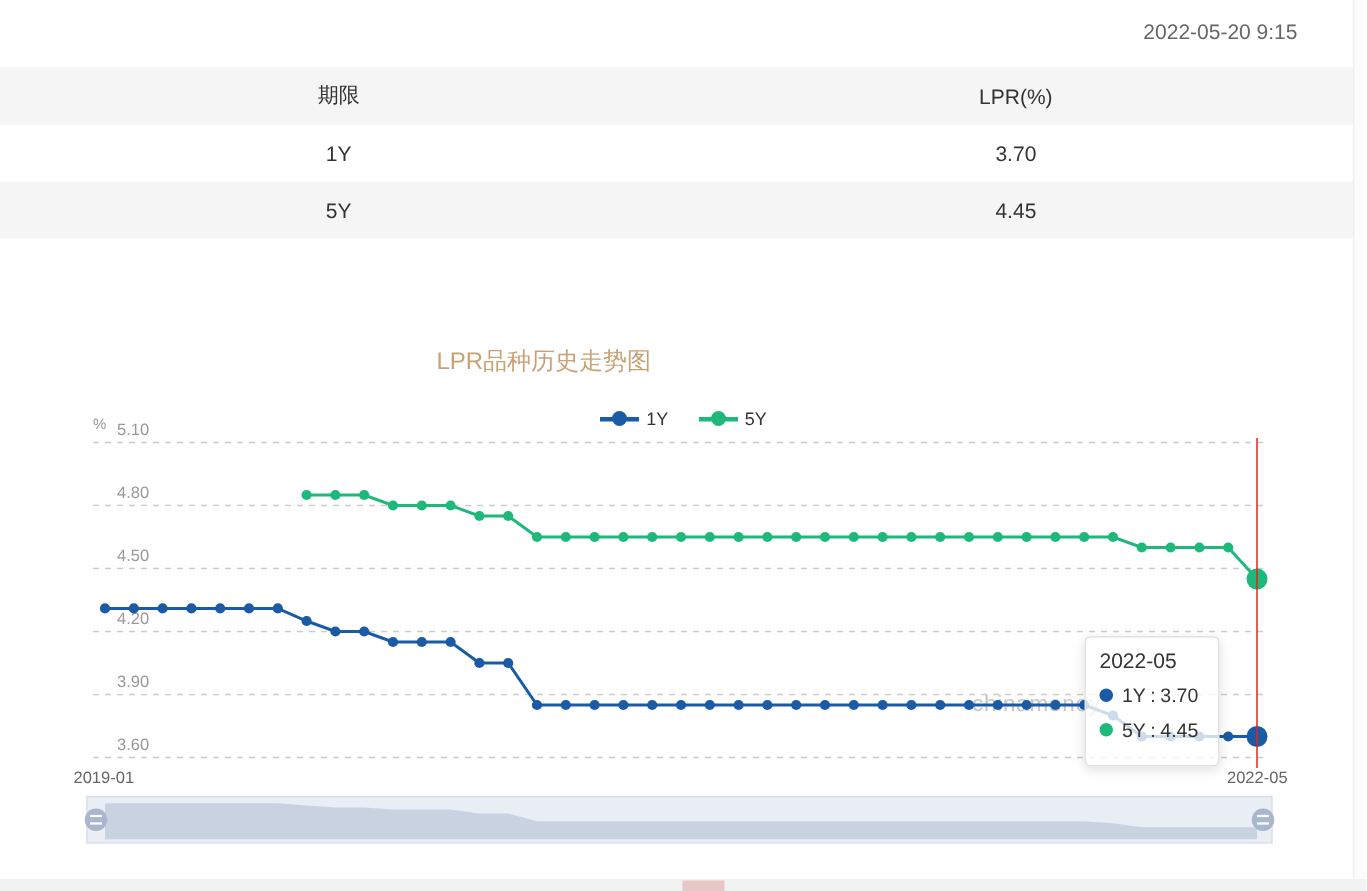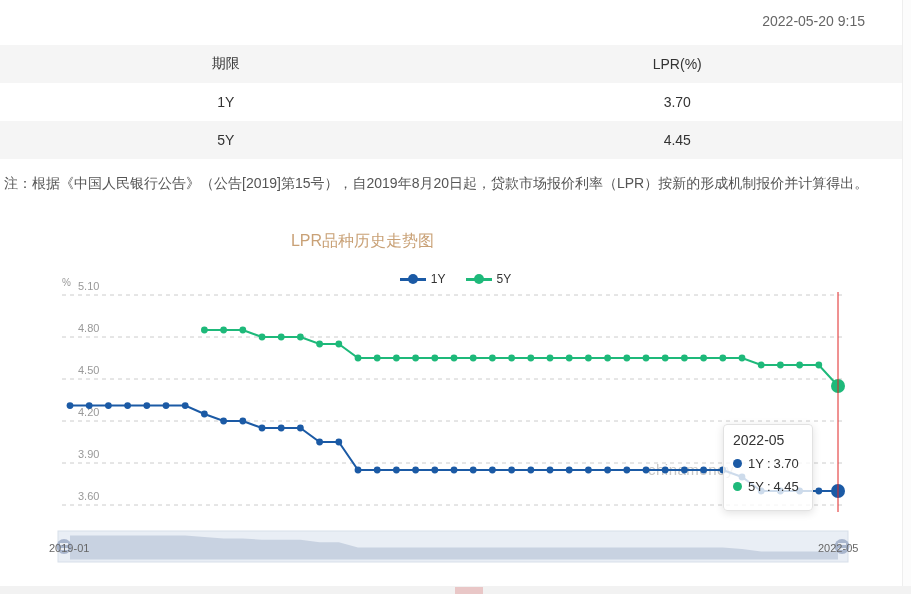--- a/index.html
+++ b/index.html
@@ -14,21 +14,21 @@
   .footnote{position:absolute;left:4px;top:175px;font-size:14px;color:#555;}
   .chart-title{position:absolute;left:0;top:231px;width:725px;text-align:center;font-size:16px;color:#c9a176;}
   .legend{position:absolute;left:0;top:272px;width:911px;display:flex;justify-content:center;gap:20px;}
   .legend-item{display:flex;align-items:center;gap:5px;cursor:pointer;}
   .lmark{position:relative;width:26px;height:12px;display:inline-block;}
   .lmark::before{content:'';position:absolute;left:0;right:0;top:5px;height:3px;background:var(--c);}
   .lmark::after{content:'';position:absolute;left:8px;top:1px;width:10px;height:10px;border-radius:50%;background:var(--c);}
   .legend-label{font-size:12px;color:#333;}
   #chart-svg{position:absolute;left:0;top:0;width:911px;height:594px;}
   .watermark{position:absolute;left:648px;top:461px;font-size:15px;color:#c6c6c6;letter-spacing:.5px;}
-  .x-label{position:absolute;top:542px;font-size:11px;color:#666;}
+  .x-label{position:absolute;top:513px;font-size:11px;color:#666;}
   .x-label.start{left:49px;}
   .x-label.end{left:818px;}
   .tooltip{position:absolute;left:723px;top:424px;width:90px;height:87px;box-sizing:border-box;
            background:rgba(255,255,255,.78);border:1px solid #e2e2e2;border-radius:4px;
            box-shadow:0 2px 8px rgba(0,0,0,.12);padding:7px 9px;}
   .tt-date{font-size:14px;color:#333;}
   .tt-row{display:flex;align-items:center;margin-top:8px;font-size:13px;color:#333;}
   .tt-dot{width:9px;height:9px;border-radius:50%;background:var(--c);margin-right:6px;flex:none;}
   .tt-sep{margin:0 3px;}
   .slider-hit{position:absolute;left:58px;top:531px;width:790px;height:31px;cursor:pointer;}
@@ -57,21 +57,20 @@
         <td>1Y</td>
         <td>3.70</td>
       </tr>
       <tr>
         <td>5Y</td>
         <td>4.45</td>
       </tr>
     </tbody>
   </table>
 
-  <div class="footnote">注：根据《中国人民银行公告》（公告[2019]第15号），自2019年8月20日起，贷款市场报价利率（LPR）按新的形成机制报价并计算得出。</div>
 
   <div class="chart-title">LPR品种历史走势图</div>
 
   <div class="legend">
     <div class="legend-item">
       <span class="lmark" style="--c: #1b5aa5;"></span>
       <span class="legend-label">1Y</span>
     </div>
     <div class="legend-item">
       <span class="lmark" style="--c: #1eb97a;"></span>

